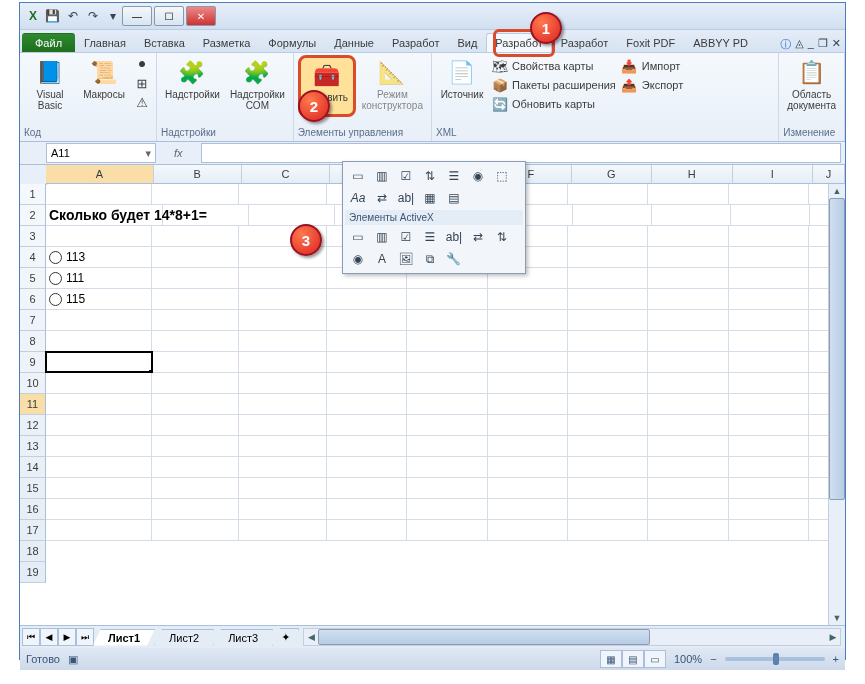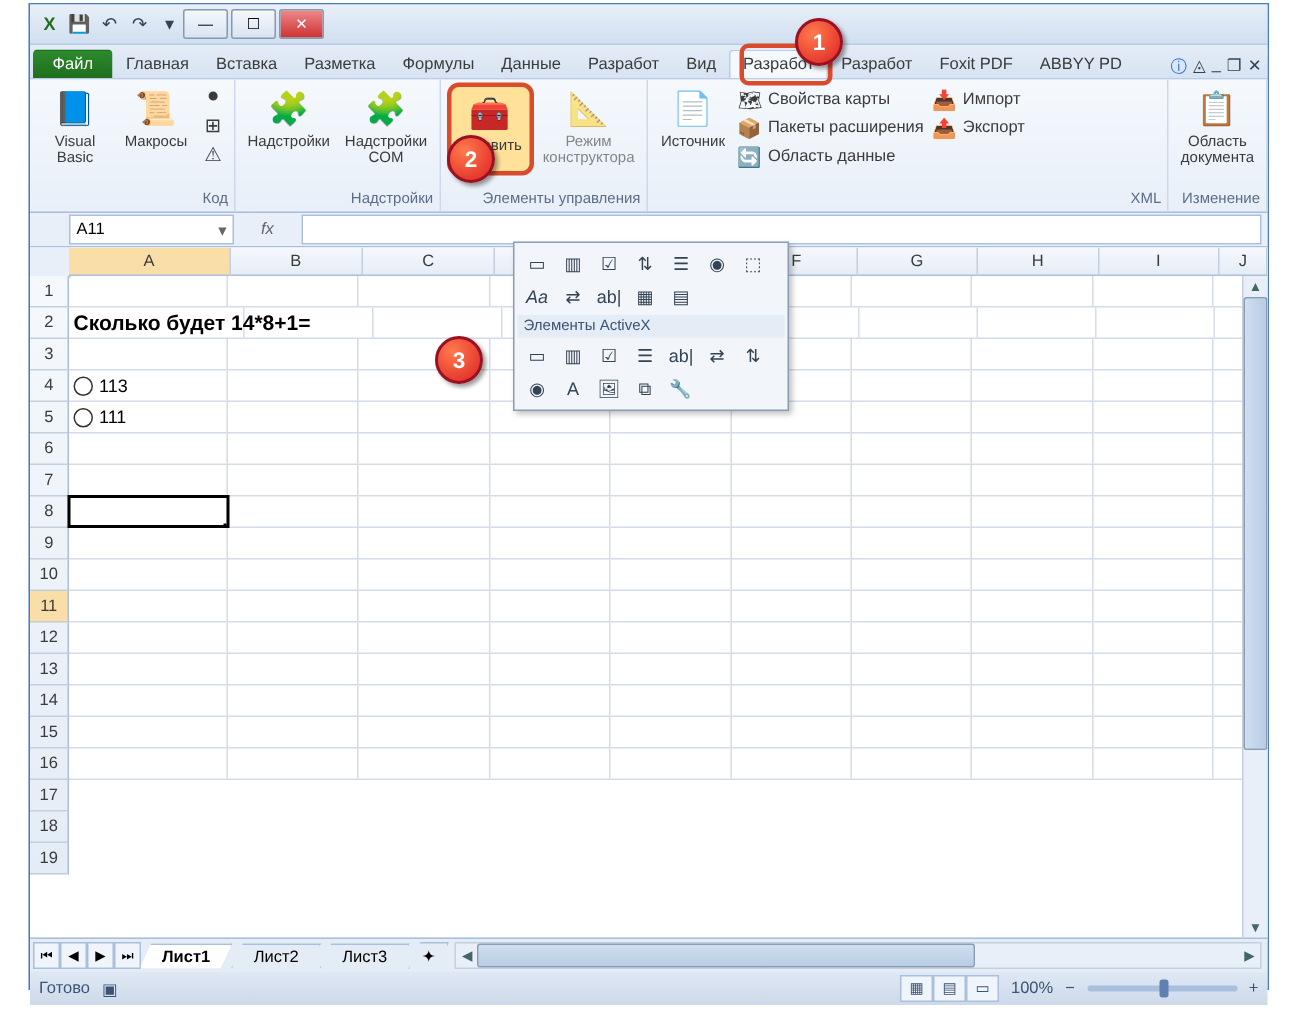--- a/index.html
+++ b/index.html
@@ -12,21 +12,21 @@
 .winbtn{width:28px;height:18px;border:1px solid #8899aa;background:linear-gradient(#f4f8fc,#d9e4f1);border-radius:2px;display:flex;align-items:center;justify-content:center;font-size:10px}
 .winbtn.close{background:linear-gradient(#e88,#c33);color:#fff}
 .ribbon-tabs{height:22px;background:linear-gradient(#e4ecf7,#d7e3f2);display:flex;align-items:flex-end;padding-left:2px;border-bottom:1px solid #b8cce4}
 .ribbon-tab{padding:3px 8px;font-size:11px;color:#3b3b3b;cursor:pointer;border:1px solid transparent;border-bottom:none}
 .ribbon-tab.file{background:linear-gradient(#2d8a2d,#1e6e1e);color:#fff;border-radius:3px 3px 0 0;padding:3px 12px}
 .ribbon-tab.active{background:#f5f9fd;border-color:#b8cce4;border-radius:3px 3px 0 0}
 .help-icons{margin-left:auto;display:flex;gap:4px;padding-right:4px;color:#345}
 .ribbon{height:88px;background:linear-gradient(#f5f9fd,#e8eff8);border-bottom:1px solid #aabfdc;display:flex}
 .ribbon-group{border-right:1px solid #cdd9ea;padding:2px 4px;display:flex;flex-direction:column}
 .group-body{flex:1;display:flex;align-items:flex-start;gap:2px}
-.group-label{text-align:right;font-size:10px;color:#5a6e8a;padding:1px 0}
+.group-label{text-align:left;font-size:10px;color:#5a6e8a;padding:1px 0}
 .rbtn{display:flex;flex-direction:column;align-items:center;padding:2px 4px;text-align:center;font-size:10px;color:#3b3b3b;min-width:44px}
 .rbtn .icn{width:32px;height:32px;display:flex;align-items:center;justify-content:center;font-size:22px}
 .rbtn.sm{flex-direction:row;min-width:auto;font-size:11px;gap:4px;padding:1px 2px}
 .rbtn.sm .icn{width:16px;height:16px;font-size:13px}
 .rbtn.highlight{border:3px solid #d94b2a;border-radius:8px;background:#ffe199}
 .small-stack{display:flex;flex-direction:column;gap:1px}
 .formula-bar{height:22px;background:#e8eff8;border-bottom:1px solid #aabfdc;display:flex;align-items:center}
 .namebox{width:100px;height:18px;background:#fff;border:1px solid #aabfdc;margin-left:26px;padding:0 4px;display:flex;align-items:center;font-size:11px}
 .namebox .dd{margin-left:auto;color:#666}
 .fx-label{padding:0 18px;font-style:italic;color:#666}
@@ -177,21 +177,21 @@
           <div class="rbtn sm">
               <span class="icn">🗺</span>
               <span>Свойства карты</span>
             </div>
           <div class="rbtn sm">
               <span class="icn">📦</span>
               <span>Пакеты расширения</span>
             </div>
           <div class="rbtn sm">
               <span class="icn">🔄</span>
-              <span>Область данные</span>
+              <span>Обновить карты</span>
             </div>
         </div>
         <div class="small-stack" style="margin-top:2px">
           <div class="rbtn sm">
               <span class="icn">📥</span>
               <span>Импорт</span>
             </div>
           <div class="rbtn sm">
               <span class="icn">📤</span>
               <span>Экспорт</span>
@@ -311,20 +311,32 @@
           <div class="cell" style="width: 90px;"></div>
           <div class="cell" style="width: 82px;"></div>
           <div class="cell" style="width: 82px;"></div>
           <div class="cell" style="width: 82px;"></div>
           <div class="cell" style="width: 82px;"></div>
           <div class="cell" style="width: 82px;"></div>
           <div class="cell" style="width: 82px;"></div>
           <div class="cell" style="width: 32px;"></div>
         </div>
         <div class="row">
+          <div class="cell" style="width: 110px;"><span class="radio"></span>115</div>
+          <div class="cell" style="width: 90px;"></div>
+          <div class="cell" style="width: 90px;"></div>
+          <div class="cell" style="width: 82px;"></div>
+          <div class="cell" style="width: 82px;"></div>
+          <div class="cell" style="width: 82px;"></div>
+          <div class="cell" style="width: 82px;"></div>
+          <div class="cell" style="width: 82px;"></div>
+          <div class="cell" style="width: 82px;"></div>
+          <div class="cell" style="width: 32px;"></div>
+        </div>
+        <div class="row">
           <div class="cell" style="width: 110px;"></div>
           <div class="cell" style="width: 90px;"></div>
           <div class="cell" style="width: 90px;"></div>
           <div class="cell" style="width: 82px;"></div>
           <div class="cell" style="width: 82px;"></div>
           <div class="cell" style="width: 82px;"></div>
           <div class="cell" style="width: 82px;"></div>
           <div class="cell" style="width: 82px;"></div>
           <div class="cell" style="width: 82px;"></div>
           <div class="cell" style="width: 32px;"></div>

